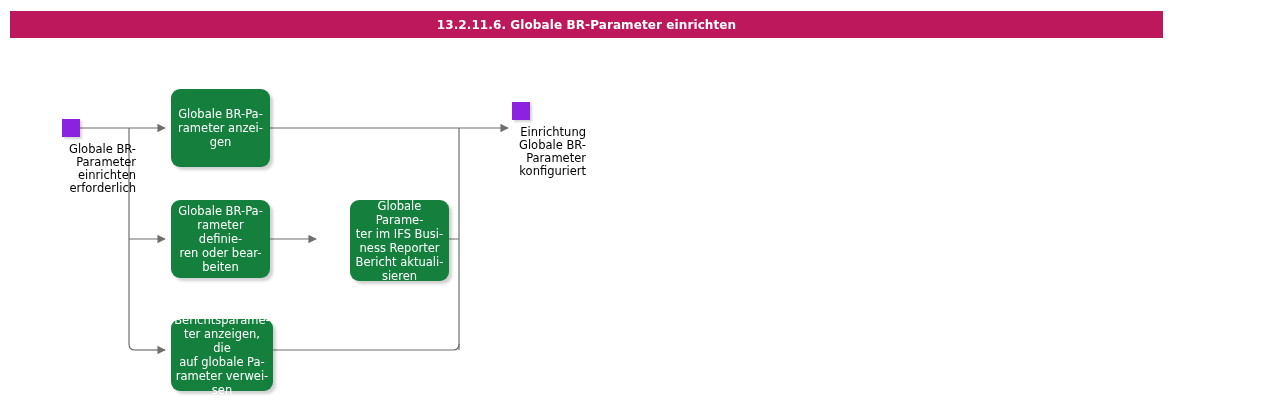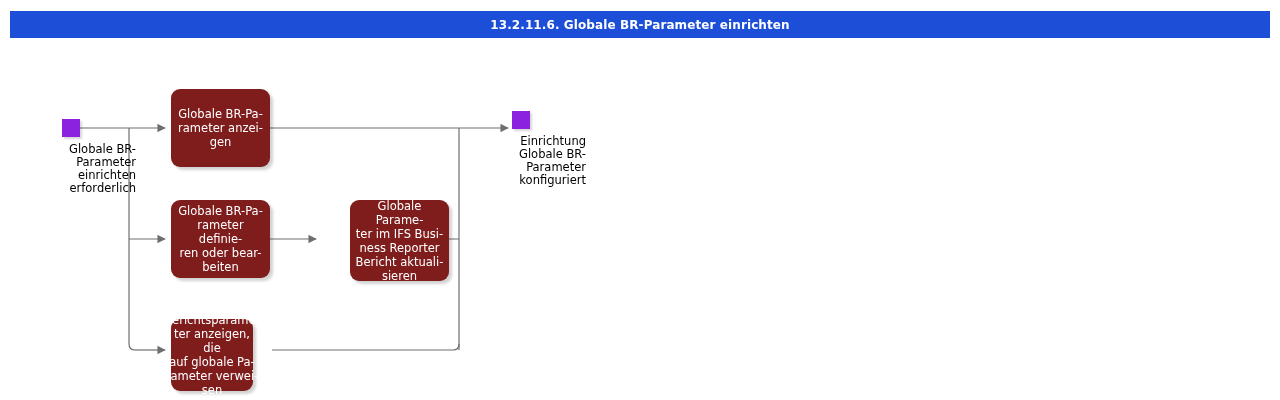--- a/index.html
+++ b/index.html
@@ -21,23 +21,23 @@
     top: 0;
     width: 1280px;
     height: 400px;
   }
 
   
   .title-bar {
     position: absolute;
     left: 10px;
     top: 11px;
-    width: 1260px;
+    width: 1153px;
     height: 27px;
-    background: #1d4ed8;
+    background: #be185d;
     display: flex;
     align-items: center;
     justify-content: center;
   }
   .title-bar .title-text {
     color: #ffffff;
     font-family: "DejaVu Sans", sans-serif;
     font-size: 12px;
     font-weight: bold;
     letter-spacing: 0.1px;
@@ -74,21 +74,21 @@
     color: #000000;
     font-family: "DejaVu Sans", sans-serif;
     font-size: 11.5px;
     line-height: 13px;
     white-space: pre-line;
   }
 
   
   .node {
     position: absolute;
-    background: #7f1d1d;
+    background: #15803d;
     border-radius: 9px;
     box-shadow: 3px 3px 3px rgba(0,0,0,0.18);
     display: flex;
     align-items: center;
     justify-content: center;
     box-sizing: border-box;
     padding: 3px 4px;
   }
   .node .node-label {
     color: #ffffff;
@@ -141,21 +141,21 @@
   </svg>
 
   <div class="terminal" style="left:62px; top:119px;">
     <div class="swatch"></div>
     <div class="term-label">Globale BR-
 Parameter
 einrichten
 erforderlich</div>
   </div>
 
-  <div class="terminal" style="left:512px; top:111px;">
+  <div class="terminal" style="left:512px; top:102px;">
     <div class="swatch"></div>
     <div class="term-label">Einrichtung
 Globale BR-
 Parameter
 konfiguriert</div>
   </div>
 
   <div class="node" style="left:171px; top:89px; width:99px; height:78px;">
     <span class="node-label">Globale BR-Pa-
 rameter anzei-
@@ -170,21 +170,21 @@
   </div>
 
   <div class="node" style="left:321px; top:200px; width:99px; height:81px;margin-left:29px;">
     <span class="node-label">Globale Parame-
 ter im IFS Busi-
 ness Reporter
 Bericht aktuali-
 sieren</span>
   </div>
 
-  <div class="node" style="left:171px; top:319px; width:82px; height:72px;">
+  <div class="node" style="left:171px; top:319px; width:102px; height:72px;">
     <span class="node-label">Berichtsparame-
 ter anzeigen, die
 auf globale Pa-
 rameter verwei-
 sen</span>
   </div>
 
 </div>
 
 </body></html>

